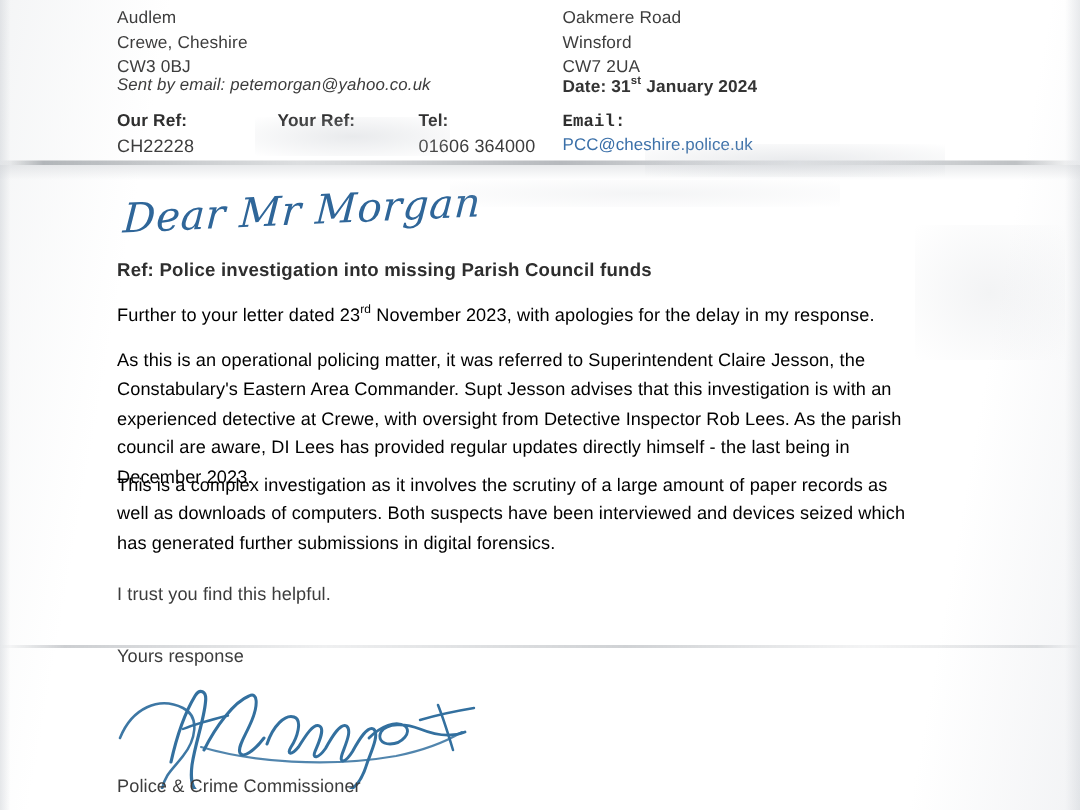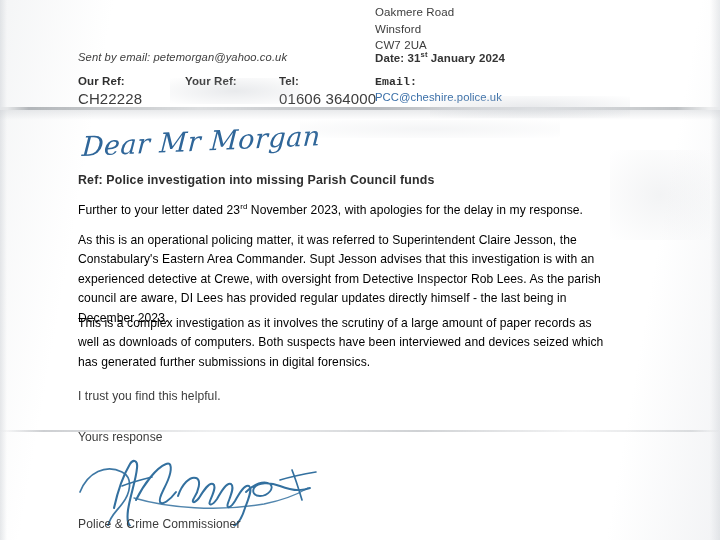--- a/index.html
+++ b/index.html
@@ -109,21 +109,21 @@
     letter-spacing: 0.1px;
     color: #343434;
   }
   .ref-label {
     font-size: 11.5px;
     font-weight: bold;
     letter-spacing: 0.1px;
     color: #2f2f2f;
   }
   .ref-value {
-    font-size: 15px;
+    font-size: 12px;
     letter-spacing: 0.1px;
     color: #3d3d3d;
   }
   .email-link {
     font-size: 11.3px;
     color: #3a6fa8;
     letter-spacing: 0.05px;
     text-decoration: none;
   }
   sup {
@@ -183,20 +183,25 @@
 <body>
 
 <div id="scan">
 
   <div class="paper-tone"></div>
   <div class="edge-left"></div>
   <div class="edge-right"></div>
 
   <div class="layer">
 
+    <div class="blk addr" style="left:78px; top:4px;">
+      <div>Audlem</div>
+      <div>Crewe, Cheshire</div>
+      <div>CW3 0BJ</div>
+    </div>
 
     <div class="blk sent-line" style="left:78px; top:51px;">
       <span>Sent by email:</span>
       <span>petemorgan@yahoo.co.uk</span>
     </div>
 
     <div class="blk addr" style="left:375px; top:4px;">
       <div>Oakmere Road</div>
       <div>Winsford</div>
       <div>CW7 2UA</div>

